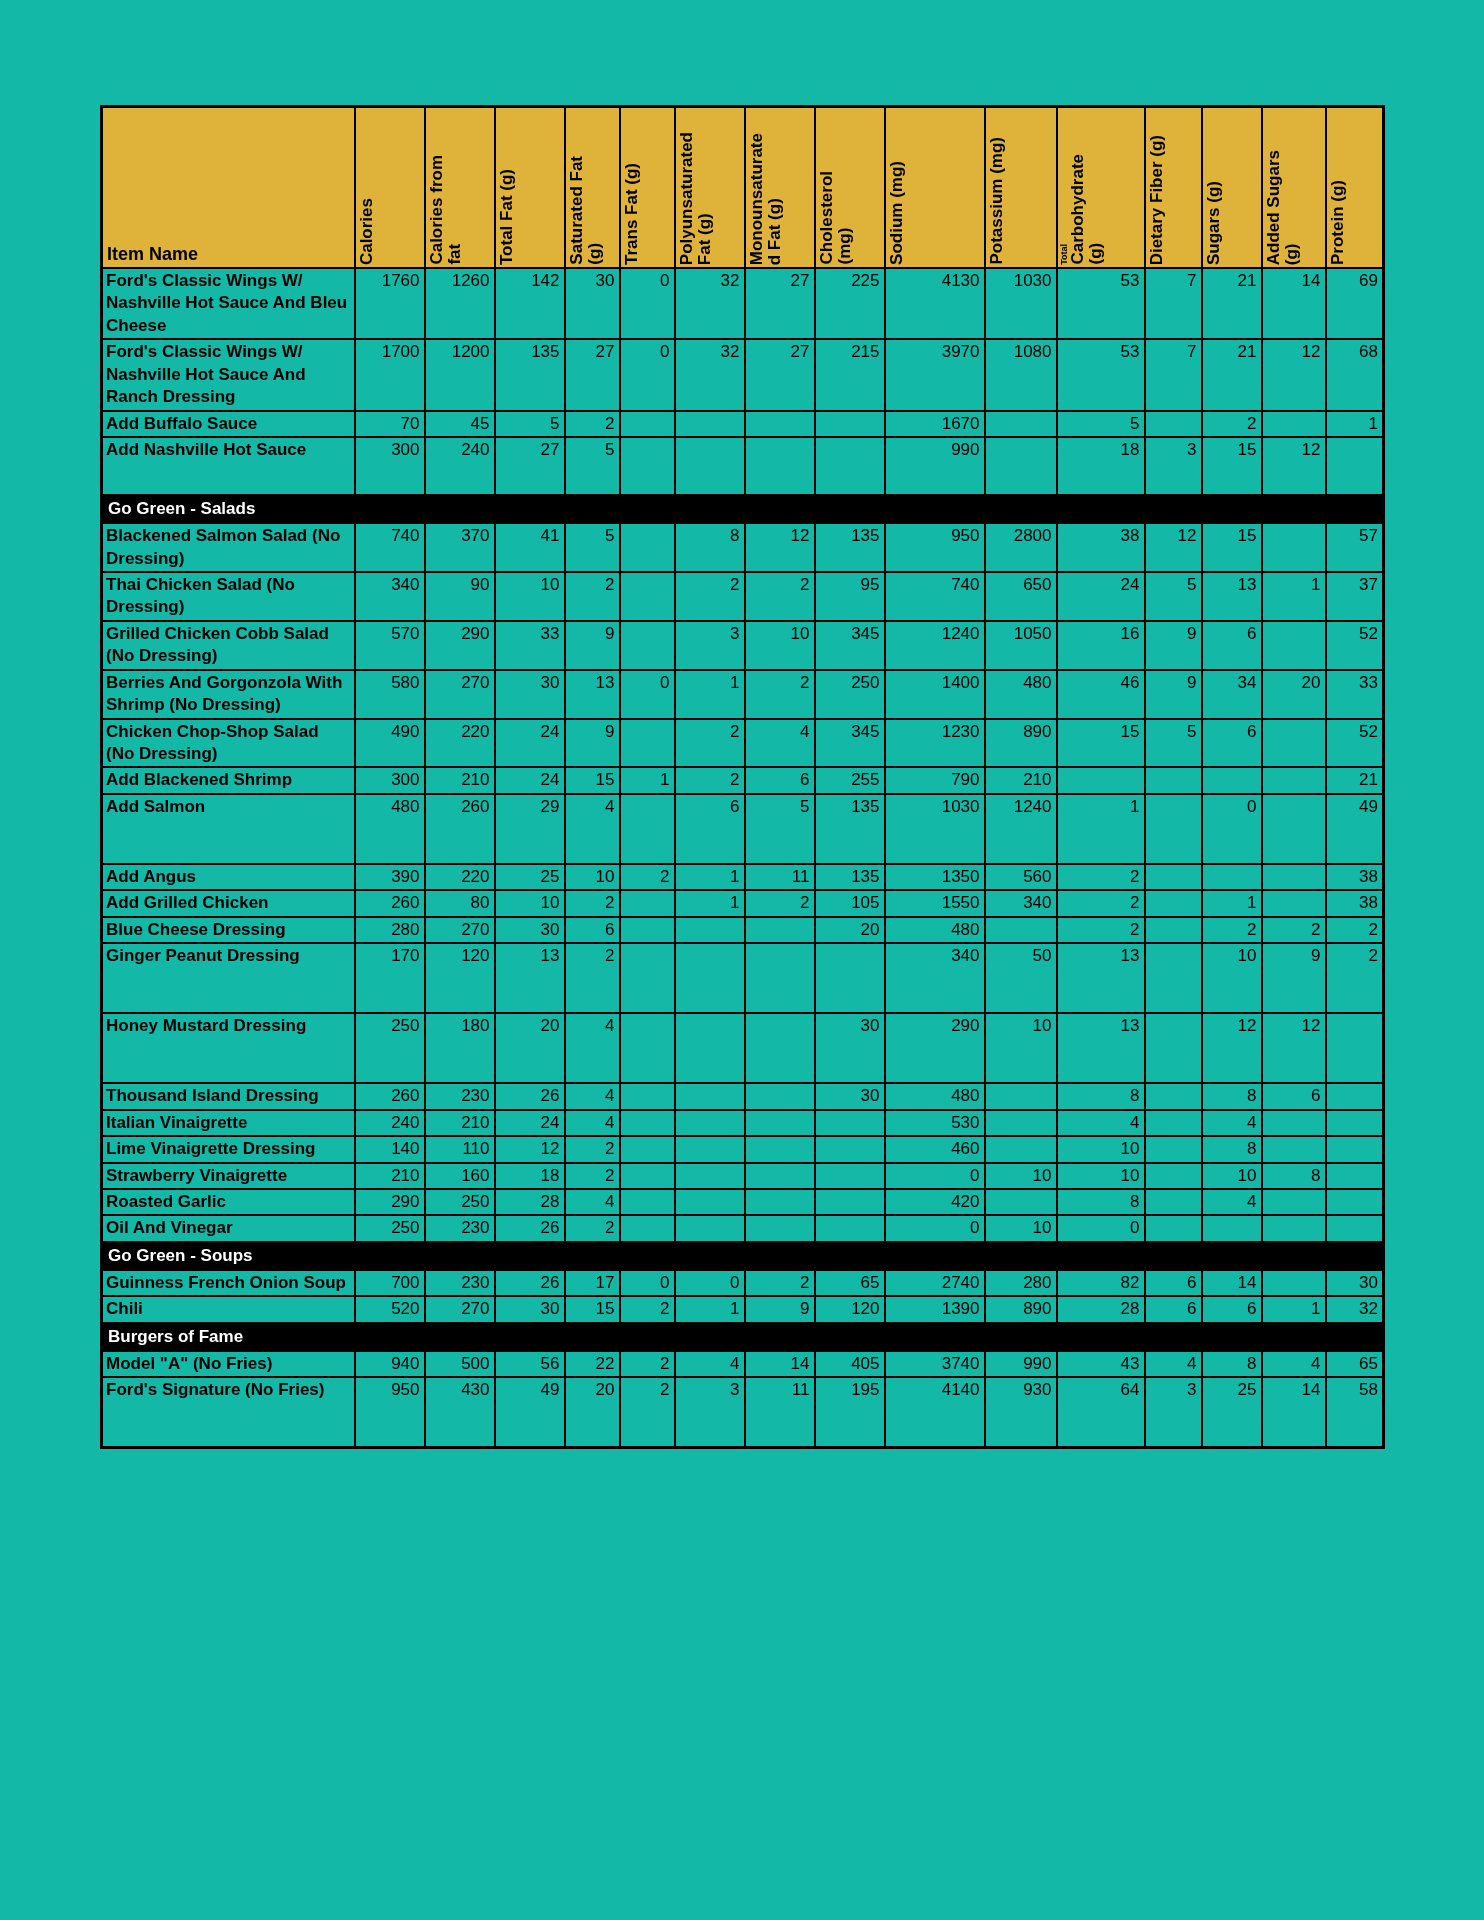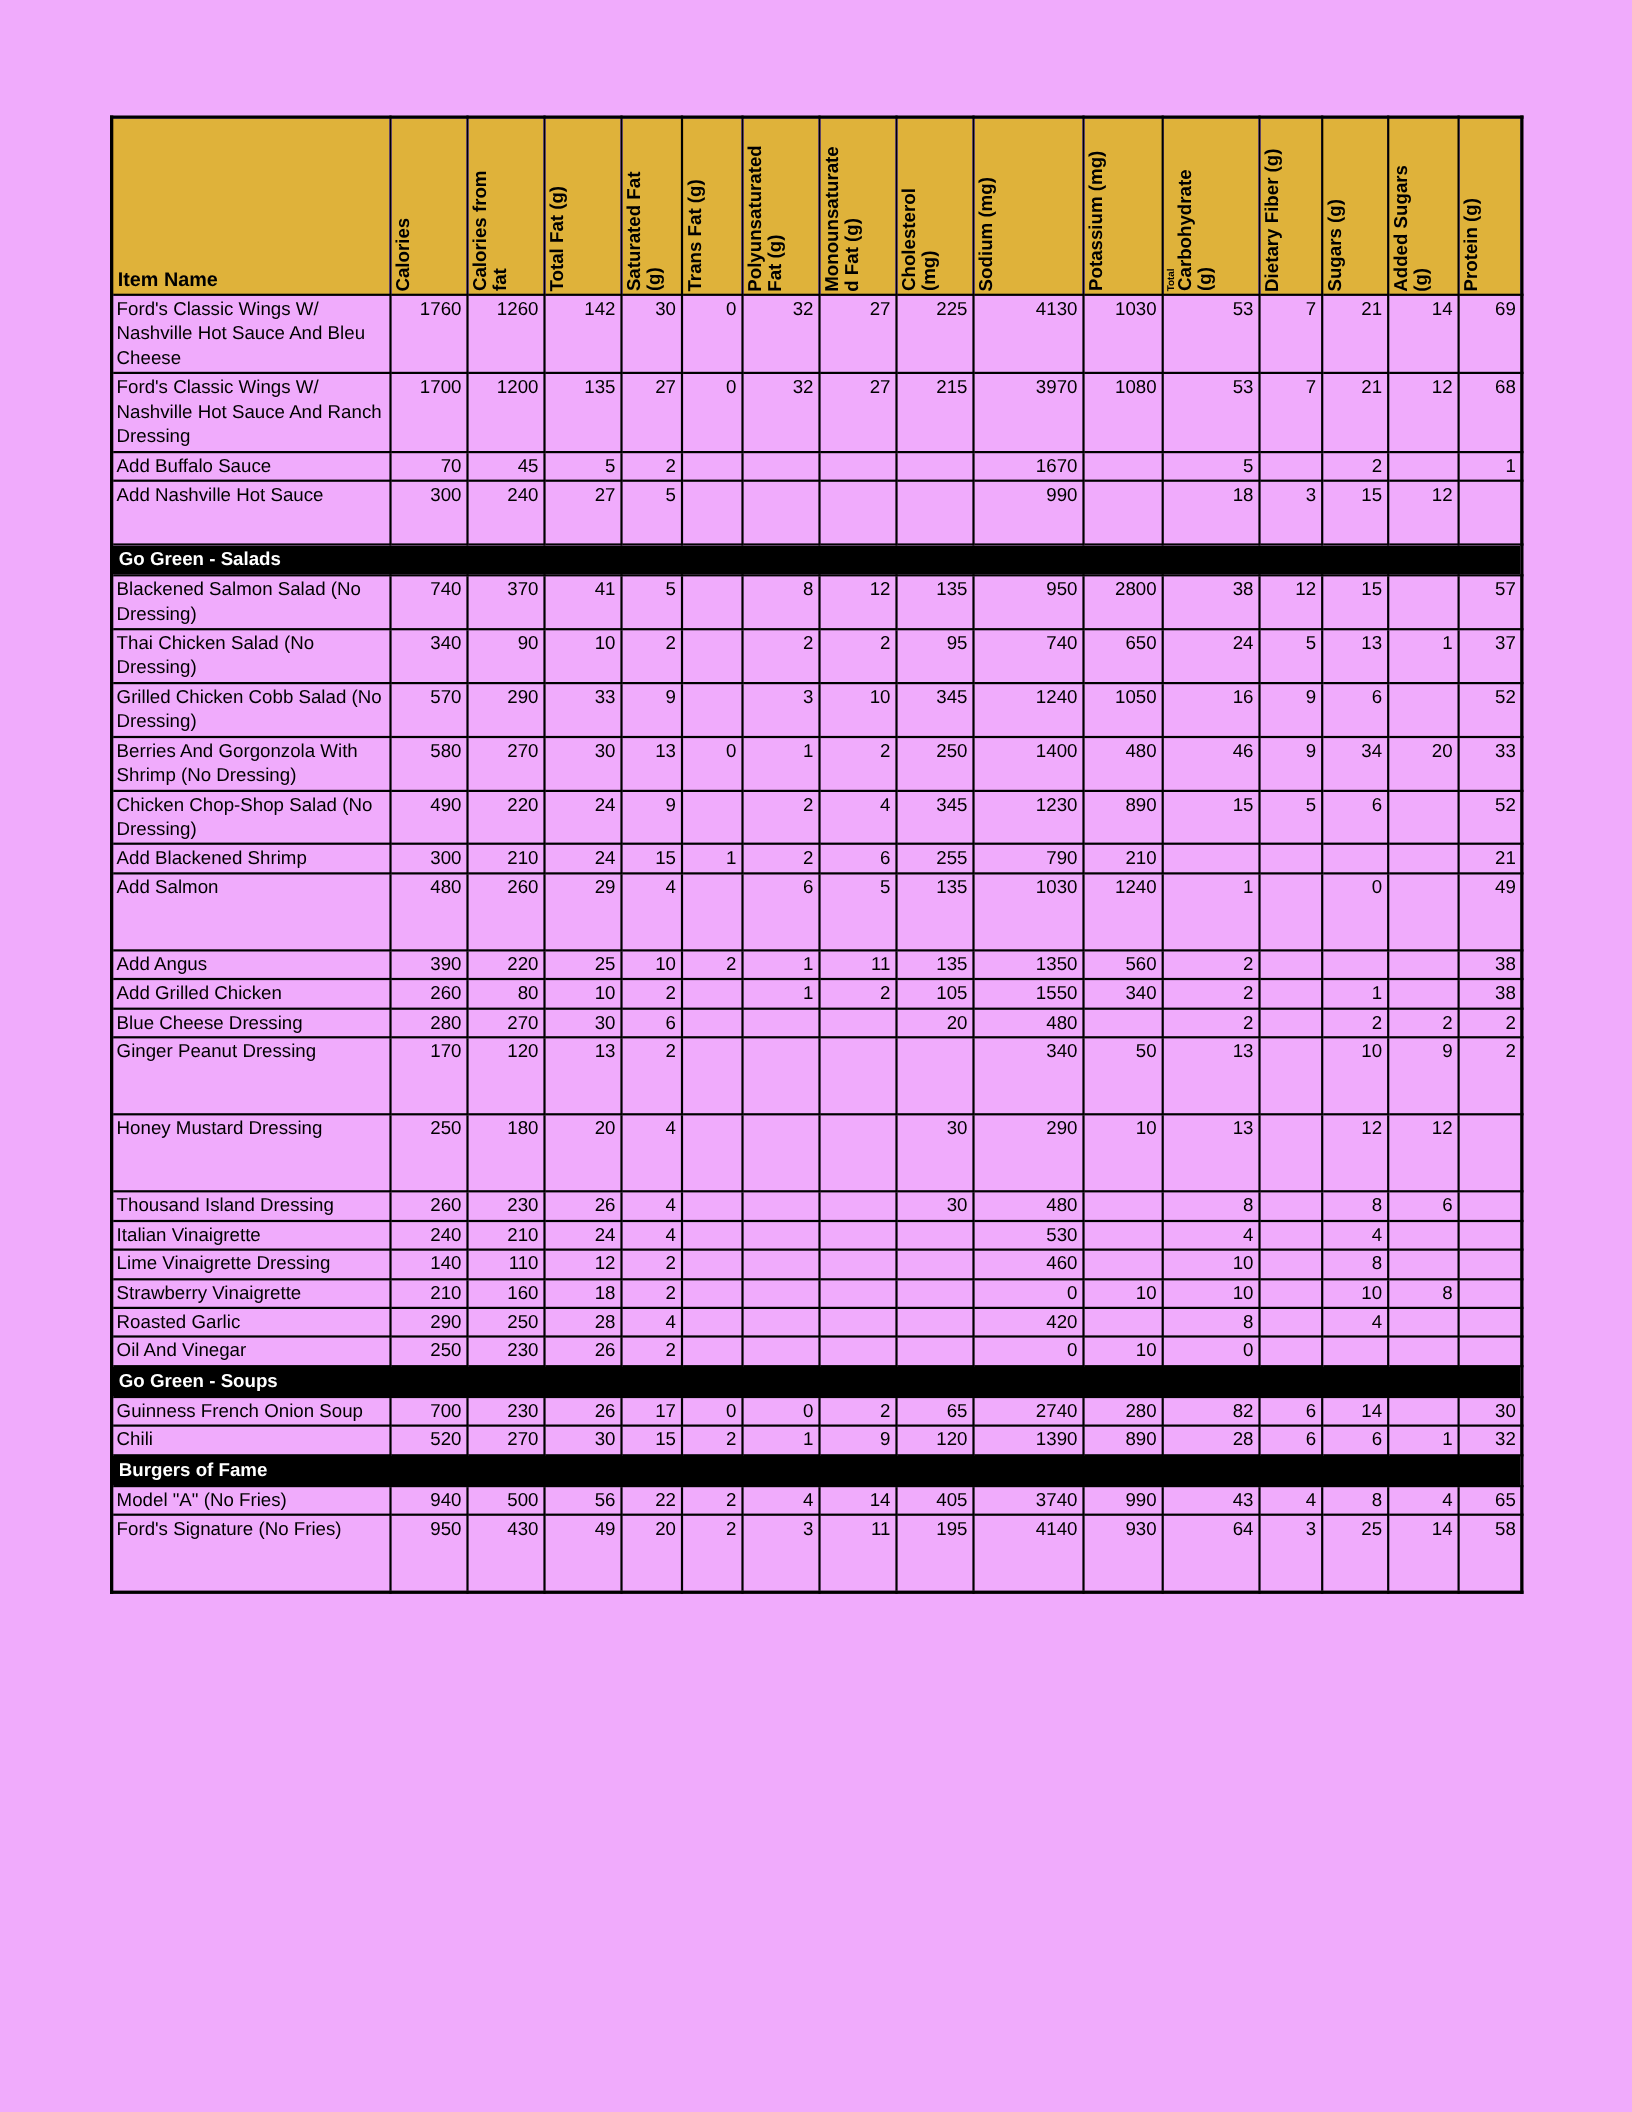--- a/index.html
+++ b/index.html
@@ -2,21 +2,21 @@
 <html style="--header-bg: #DFB23A; --section-bg: #000000; --section-text: #FFFFFF; --border: #000000;"><head>
 <meta charset="utf-8">
 <style>
   :root{
     --header-bg:#DFB23A;
     --section-bg:#000000;
     --section-text:#FFFFFF;
     --border:#000000;
   }
   body{margin:0;background:#fff;font-family:"Liberation Sans",sans-serif;}
-  .sheet{position:relative;width:1484px;height:1920px;background:#f0abfc;overflow:hidden;}
+  .sheet{position:relative;width:1484px;height:1920px;background:#14b8a6;overflow:hidden;}
   table.nutrition{
     position:absolute;left:100px;top:105px;
     border-collapse:collapse;table-layout:fixed;
     border:3px solid var(--border);
   }
   .nutrition th,.nutrition td{
     border:2px solid var(--border);
     font-size:17px;color:#000;overflow:hidden;
   }
   th.head{
@@ -25,21 +25,21 @@
     padding:2px 2px;font-weight:bold;
   }
   th.head .rot{
     display:inline-block;vertical-align:bottom;
     writing-mode:vertical-rl;transform:rotate(180deg);
     white-space:pre-line;font-weight:bold;line-height:1.06;
     max-height:149px;
   }
   th.head .rot-sm{font-size:9px;max-height:24px;line-height:1;}
   th.itemname-h{vertical-align:bottom;text-align:left;padding:2px 4px;font-size:18px;}
-  td.name{text-align:left;vertical-align:top;padding:1px 3px;line-height:1.32;}
+  td.name{text-align:left;vertical-align:top;padding:1px 3px;line-height:1.32;font-weight:bold;}
   td.num{text-align:right;vertical-align:top;padding:1px 4px;line-height:1.32;}
   td.section{
     background:var(--section-bg);color:var(--section-text);
     font-weight:bold;text-align:left;padding:2px 5px;height:22px;
     vertical-align:middle;
   }
 </style>
 </head>
 <body>
 

